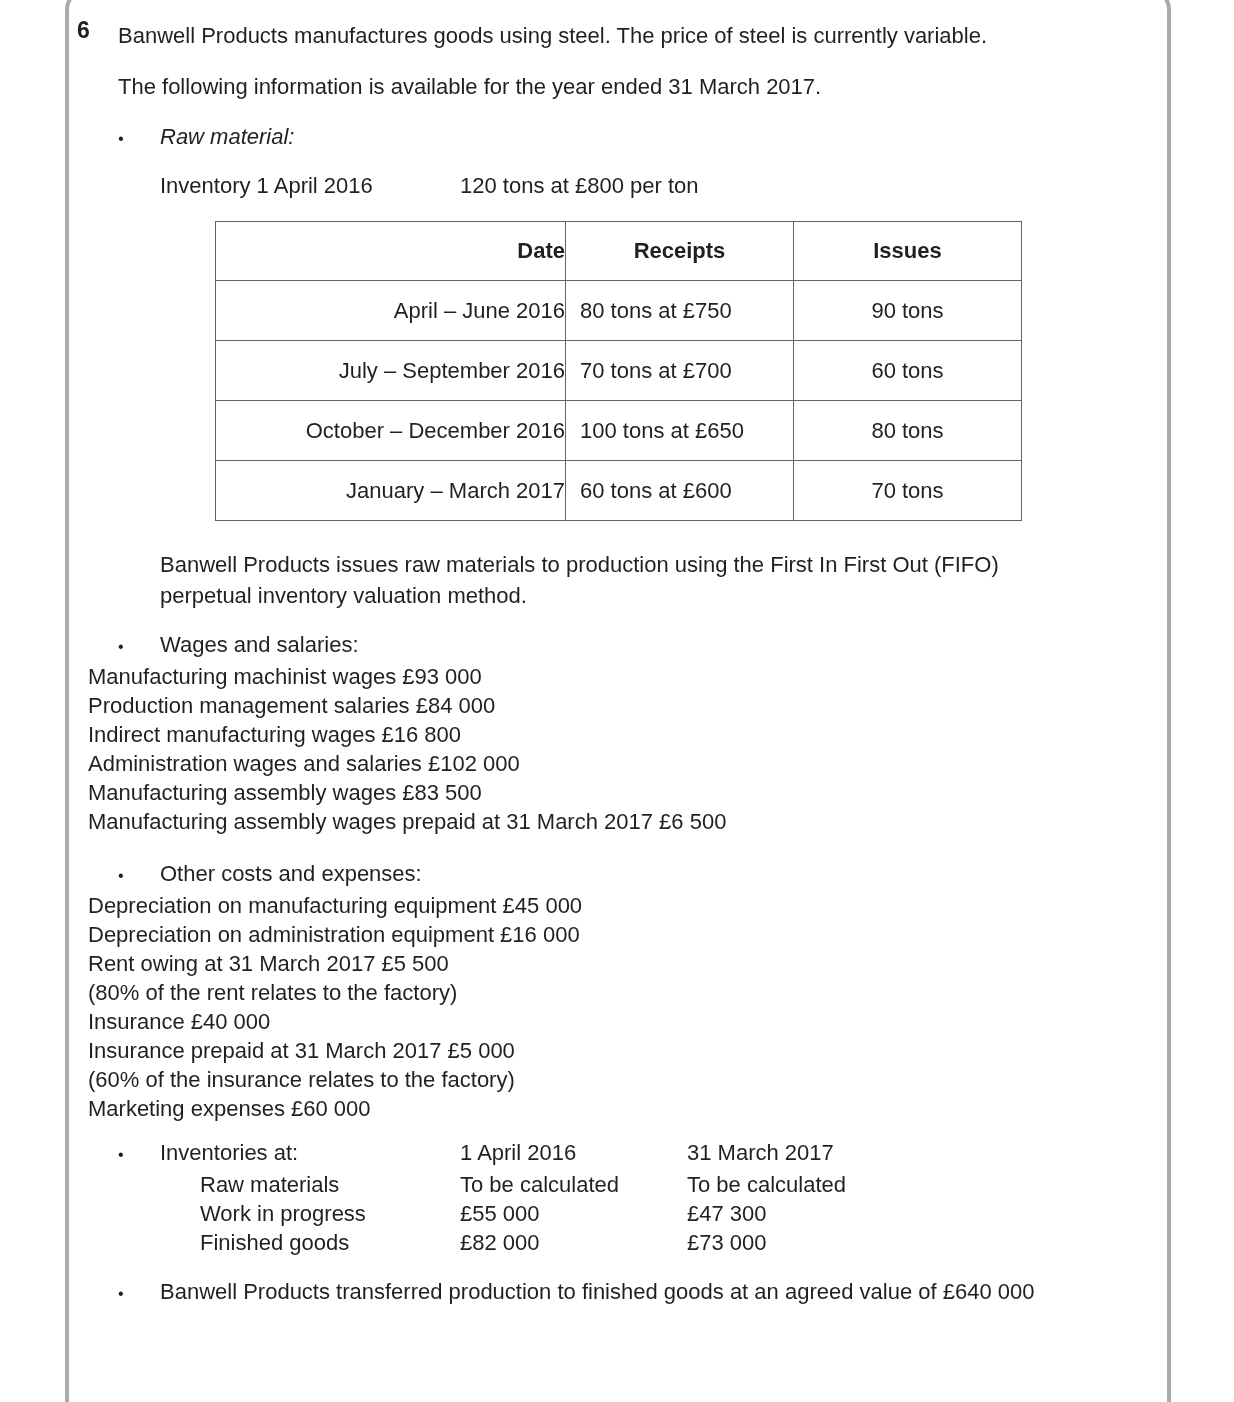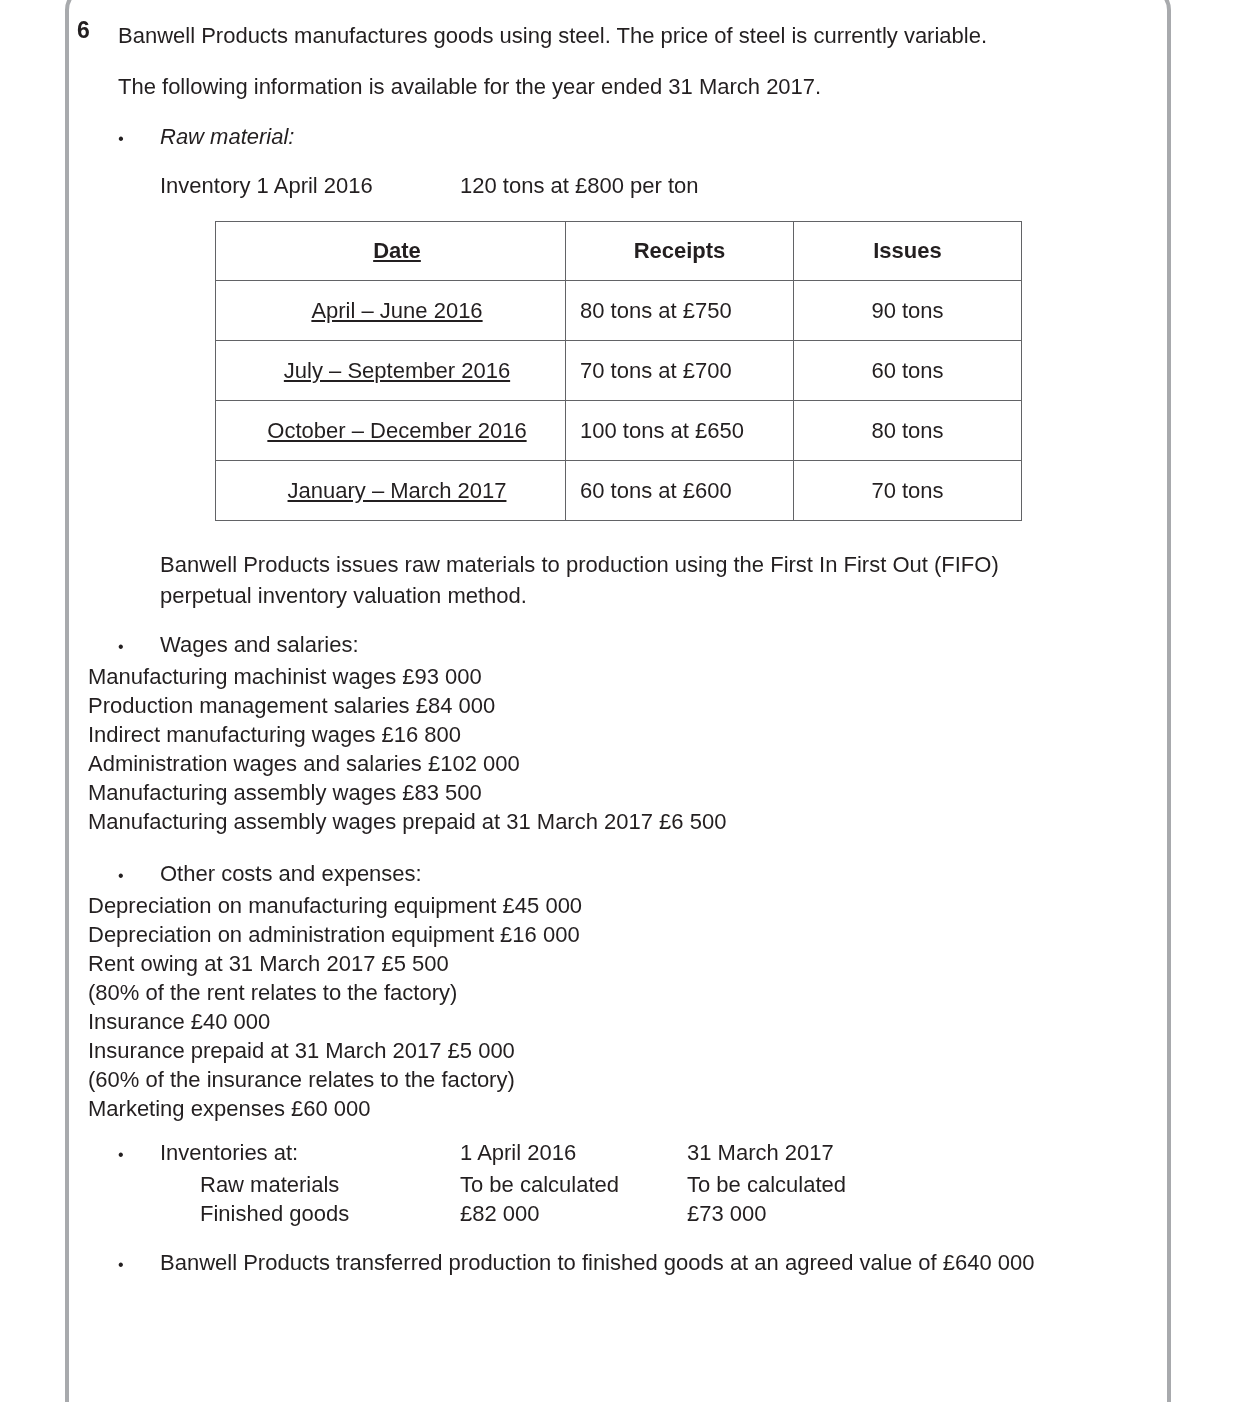--- a/index.html
+++ b/index.html
@@ -37,21 +37,21 @@
   .inv-open { display:flex; margin-left:160px; margin-top:16px; line-height:31px; }
   .inv-open .lab { width:300px; }
 
   table.steel {
     border-collapse:collapse; table-layout:fixed;
     margin:20px 0 0 215px; width:806px;
   }
   table.steel th, table.steel td { border:1.5px solid #626366; font-weight:normal; }
   table.steel th { height:59px; font-weight:bold; text-align:center; vertical-align:middle; }
   table.steel td { height:60px; text-align:center; vertical-align:middle; }
-  table.steel .c-date  { width:350px; text-align:center; padding-left:13px;text-decoration:underline; }
+  table.steel .c-date  { width:350px; text-align:right; padding-left:13px; }
   table.steel .c-rcpt  { width:228px; }
   table.steel td.c-rcpt { text-align:left; padding-left:14px; }
   table.steel .c-iss   { width:228px; }
 
   .fifo { margin-left:160px; margin-top:28px; width:920px; line-height:31px; }
 
   .item-line { margin-left:88px; line-height:29px; white-space:nowrap; }
 
   .inv-head { display:flex; margin-left:118px; margin-top:14px; line-height:31px; }
   .inv-head .dot { width:42px; }
@@ -149,20 +149,25 @@
     <span class="lab">Inventories at:</span>
     <span class="c1">1 April 2016</span>
     <span class="c2">31 March 2017</span>
   </div>
   <div class="inv-row">
     <span class="lab">Raw materials</span>
     <span class="c1">To be calculated</span>
     <span class="c2">To be calculated</span>
   </div>
   <div class="inv-row">
+    <span class="lab">Work in progress</span>
+    <span class="c1">£55 000</span>
+    <span class="c2">£47 300</span>
+  </div>
+  <div class="inv-row">
     <span class="lab">Finished goods</span>
     <span class="c1">£82 000</span>
     <span class="c2">£73 000</span>
   </div>
 
   <div class="bullet transfer">
     <span class="dot"></span>
     <span class="btext">Banwell Products transferred production to finished goods at an agreed value of £640 000</span>
   </div>
 

